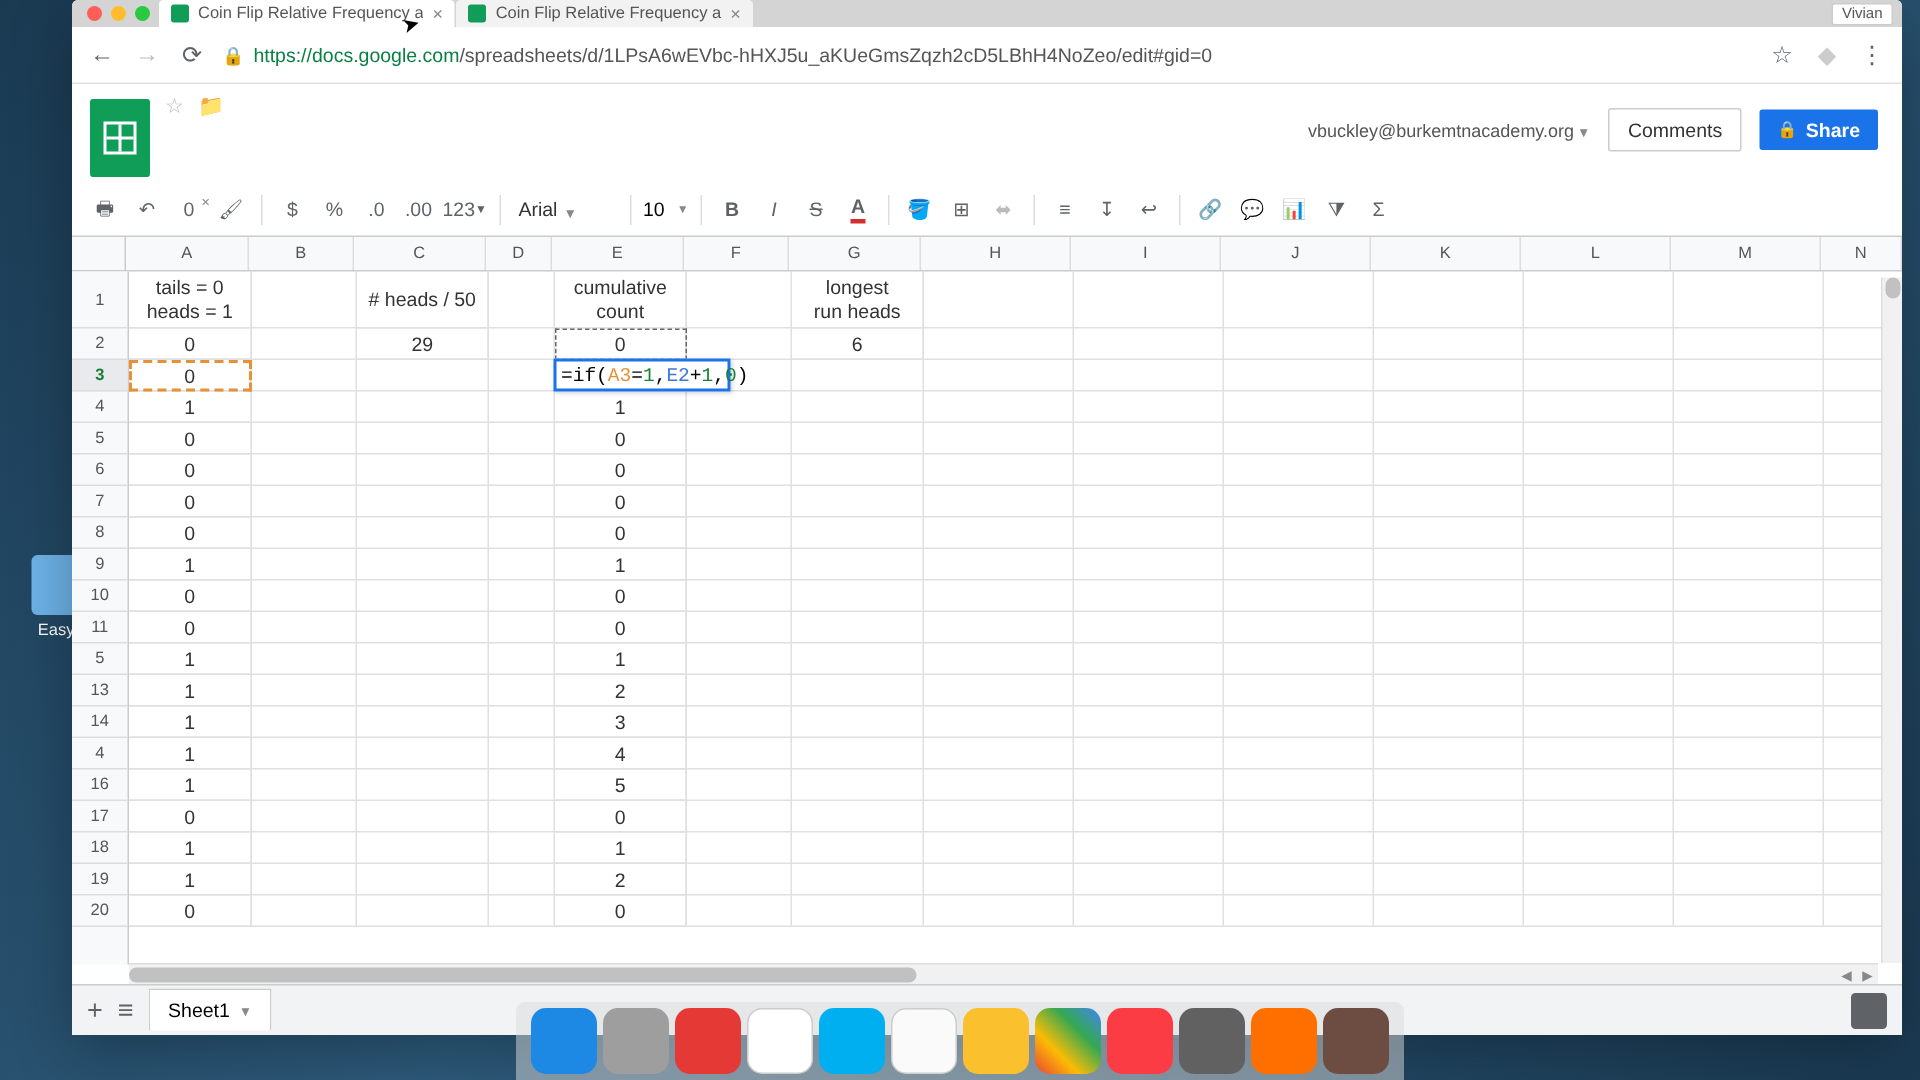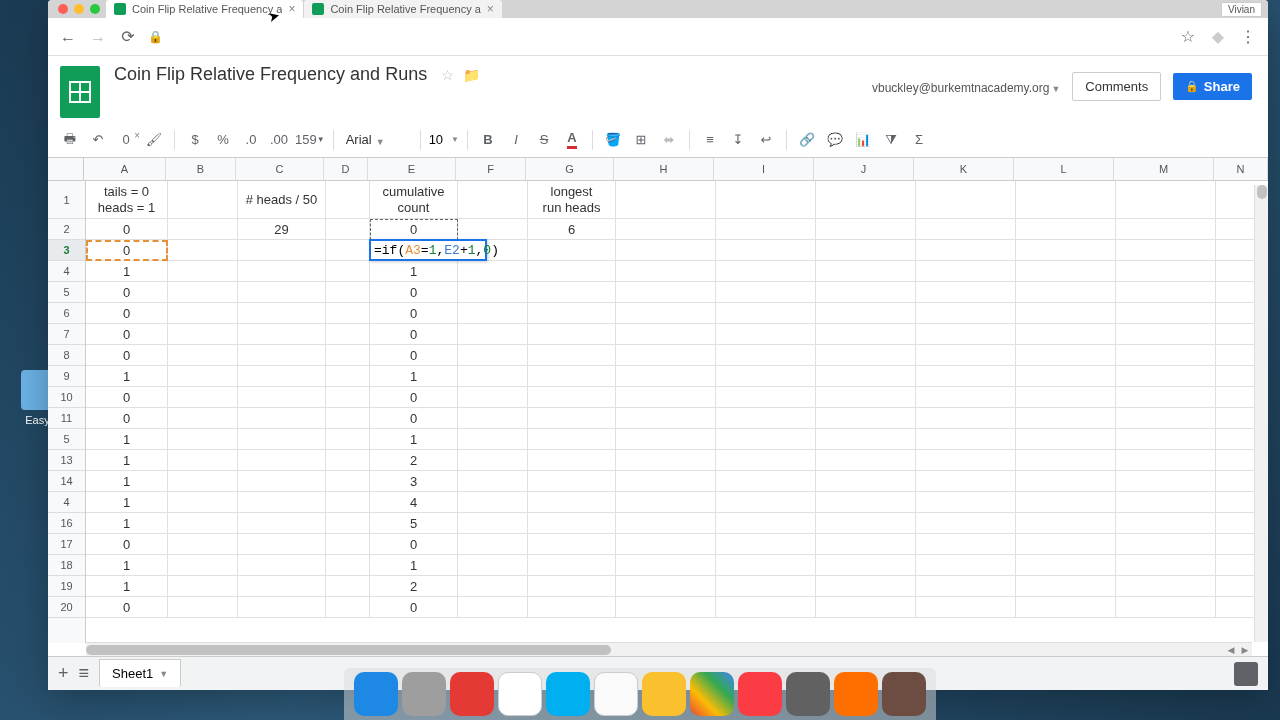--- a/index.html
+++ b/index.html
@@ -133,33 +133,33 @@
     </div>
     <div class="user-badge">Vivian</div>
   </div>
 
   <div class="address-bar">
     <div class="nav-btn">←</div>
     <div class="nav-btn" style="color:#bbb">→</div>
     <div class="nav-btn">⟳</div>
     <div class="url-box">
       <span class="lock-ic">🔒</span>
+      <span><span class="url-host">https://docs.google.com</span><span class="url-path">/spreadsheets/d/1LPsA6wEVbc-hHXJ5u_aKUeGmsZqzh2cD5LBhH4NoZeo/edit#gid=0</span></span>
     </div>
     <div class="nav-btn">☆</div>
     <div class="nav-btn" style="color:#ccc">◆</div>
     <div class="nav-btn">⋮</div>
   </div>
 
   <div class="docs-header">
     <div class="sheets-logo">
         <div class="grid"></div>
       </div>
     <div class="doc-title-area">
       <div class="doc-title-row">
-        <div class="doc-title">Coin Flip Relative Frequency and Runs</div>
         <span class="star-ic">☆</span>
         <span class="folder-ic">📁</span>
       </div>
     </div>
     <div class="header-right">
       <div style="text-align:right">
         <span class="user-email">vbuckley@burkemtnacademy.org</span><span class="email-arrow">▼</span>
       </div>
       <button class="comments-btn">Comments</button>
       <button class="share-btn">
@@ -175,21 +175,21 @@
     <div class="tbtn zoom-badge">
         <span>0</span>
       </div>
     <div class="tbtn">🖌</div>
     <div class="tsep"></div>
     <div class="tbtn">$</div>
     <div class="tbtn">%</div>
     <div class="tbtn">.0</div>
     <div class="tbtn">.00</div>
     <div class="tbtn">
-        <span>159</span> 
+        <span>123</span> 
         <span style="font-size:8px">▼</span>
       </div>
     <div class="tsep"></div>
     <div class="font-sel">
         <span>Arial</span>
         <span class="arr">▼</span>
       </div>
     <div class="tsep"></div>
     <div class="size-sel">
         <span>10</span>

